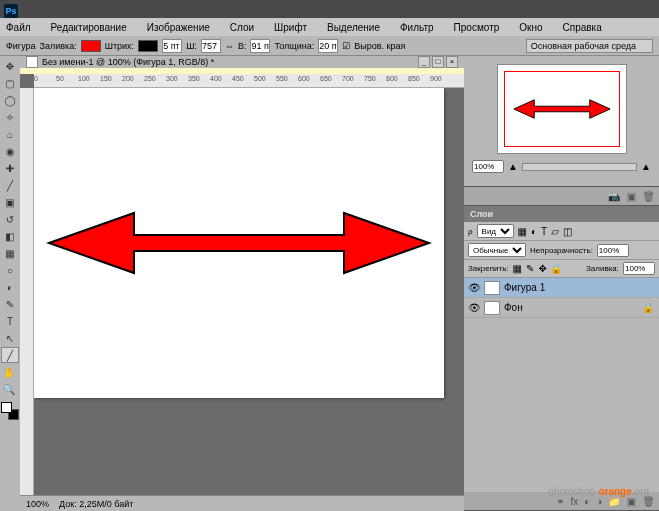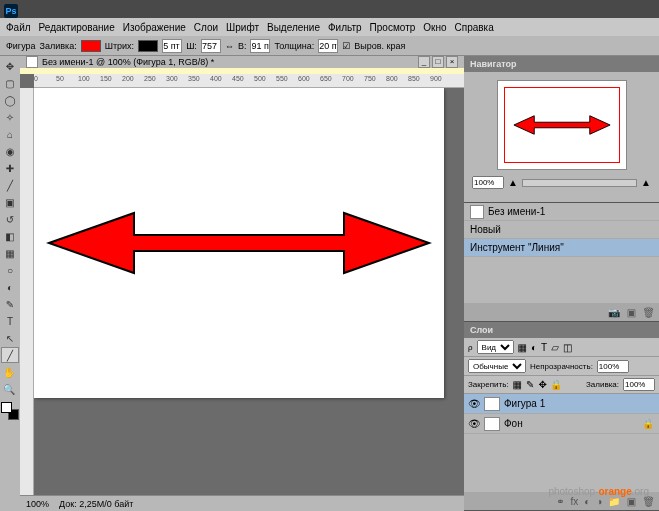--- a/index.html
+++ b/index.html
@@ -1,19 +1,19 @@
 <!DOCTYPE html>
 <html><head>
 <meta charset="utf-8">
 <style>
 *{margin:0;padding:0;box-sizing:border-box;font-family:Tahoma,Arial,sans-serif;font-size:10px}
 body{background:#494949;width:659px;height:511px;position:relative;overflow:hidden}
 .titlebar{background:#494949;height:18px;display:flex;align-items:flex-end;padding:0 4px}
 .ps-logo{width:14px;height:14px;background:#001e36;color:#31a8ff;font-weight:bold;font-size:9px;text-align:center;line-height:14px;border-radius:2px;margin-right:6px}
-.menubar{background:#c8c8c8;height:18px;display:flex;align-items:center;padding:0 6px;gap:8px}
+.menubar{background:#c8c8c8;height:18px;display:flex;align-items:center;padding:0 6px;gap:20px}
 .menubar span{color:#000;font-size:10px;cursor:default}
 .optbar{background:#b8b8b8;height:20px;display:flex;align-items:center;padding:0 6px;gap:4px;border-bottom:1px solid #888}
 .optbar .lbl{color:#000;font-size:9px}
 .optbar .swatch{width:20px;height:12px;border:1px solid #555}
 .optbar input{width:20px;height:14px;font-size:9px;border:1px solid #888;background:#fff}
 .workspace-sel{margin-left:auto;background:#d0d0d0;border:1px solid #888;padding:1px 16px 1px 4px;font-size:9px}
 .main{display:flex;height:calc(100% - 56px)}
 .toolbar{width:20px;background:#b8b8b8;display:flex;flex-direction:column;padding:2px 0;gap:1px}
 .tool{width:18px;height:16px;margin:0 auto;background:#b8b8b8;border:1px solid transparent;display:flex;align-items:center;justify-content:center;font-size:10px;color:#333}
 .tool.sel{background:#d8d8d8;border:1px solid #888}
@@ -91,20 +91,21 @@
   <input value="5 пт" style="">
   <span class="lbl">Ш:</span>
   <input value="757 п" style="">
   <span class="lbl">⇔</span>
   <span class="lbl">В:</span>
   <input value="91 п" style="">
   <span class="lbl">Толщина:</span>
   <input value="20 пт" style="">
   <span class="lbl">☑</span>
   <span class="lbl">Выров. края</span>
+  <span class="workspace-sel">Основная рабочая среда</span>
 </div>
 
 <div class="main">
   <div class="toolbar">
     <div class="tool">✥</div>
     <div class="tool">▢</div>
     <div class="tool">◯</div>
     <div class="tool">✧</div>
     <div class="tool">⌂</div>
     <div class="tool">◉</div>
@@ -170,51 +171,38 @@
       </div>
     </div>
     <div class="statusbar">
       <span>100%</span>
       <span>Док: 2,25M/0 байт</span>
     </div>
   </div>
 
   <div class="panels">
     <div class="panel">
-      <div class="panel-hdr">Навигатор</div>
       <div class="nav-body">
         <div class="nav-preview">
           <div class="redbox">
             <svg width="100%" height="100%" viewBox="0 0 120 80">
                 <polygon points="8,40 30,30 30,37 90,37 90,30 112,40 90,50 90,43 30,43 30,50" fill="#ff0000" stroke="#000" stroke-width="1"></polygon>
               </svg>
           </div>
         </div>
         <div class="nav-slider">
           <input value="100%" style="">
           <span>▲</span>
           <div class="track"></div>
           <span>▲</span>
         </div>
       </div>
     </div>
 
     <div class="panel">
-      <div class="hist-body">
-        <div class="hist-row">
-          <span class="hist-thumb"></span>
-          <span>Без имени-1</span>
-        </div>
-        <div class="hist-row">
-          <span>Новый</span>
-        </div>
-        <div class="hist-row sel">
-          <span>Инструмент "Линия"</span>
-        </div>
-      </div>
       <div class="panel-foot">
         <span>📷</span>
         <span>▣</span>
         <span>🗑</span>
       </div>
     </div>
 
     <div class="panel" style="flex:1;display:flex;flex-direction:column">
       <div class="panel-hdr">Слои</div>
       <div class="layers-opts">

